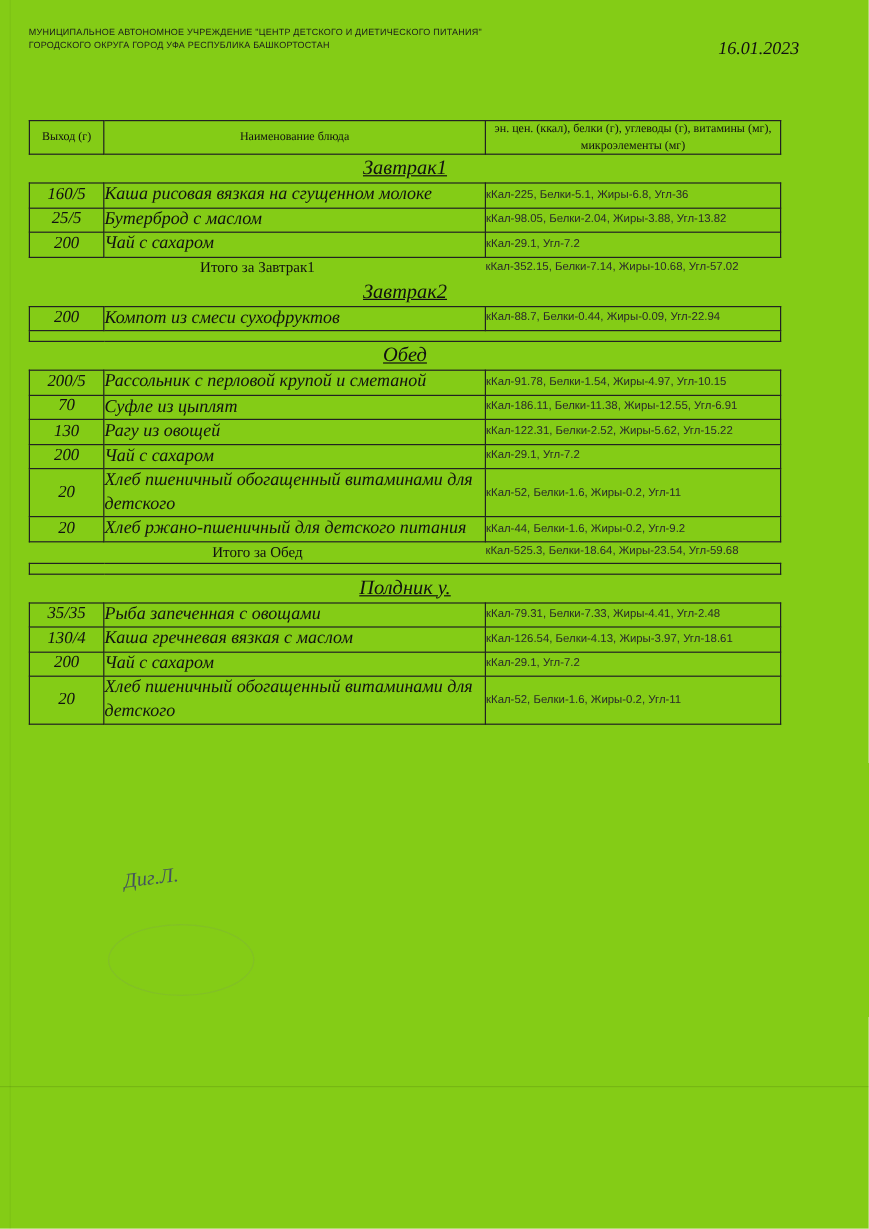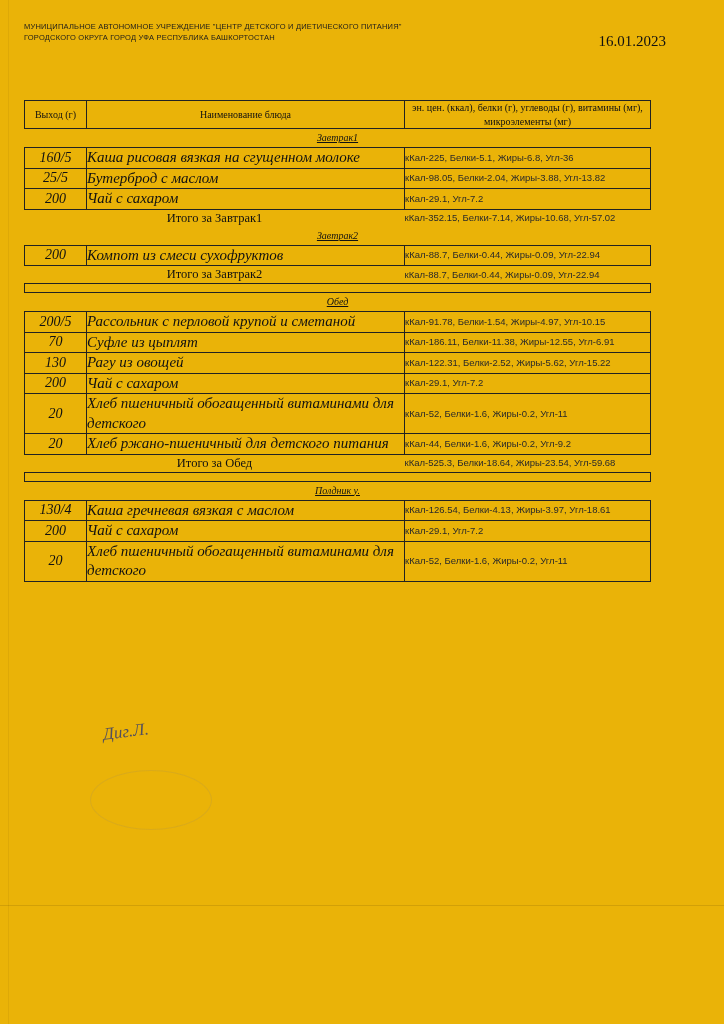--- a/index.html
+++ b/index.html
@@ -13,40 +13,41 @@
     position: relative;
     font-family: "Liberation Serif", serif;
     color: #111;
     overflow: hidden;
   }
   .page {
     position: absolute;
     left: 0; top: 0;
     width: 724px;
     height: 1024px;
-    background: #eab308;
+    background: #84cc16;
   }
   
   .hdr {
     position: absolute;
     left: 24px;
     top: 22px;
     width: 400px;
     font-family: "Liberation Sans", sans-serif;
     font-size: 7.5px;
     line-height: 1.45;
     letter-spacing: 0.2px;
     color: #1b1b1b;
     text-transform: uppercase;
   }
   .date {
     position: absolute;
     right: 58px;
     top: 33px;
     font-family: "Liberation Serif", serif;
+    font-style: italic;
     font-size: 15px;
     color: #111;
   }
   .title {
     position: absolute;
     left: 0; right: 0;
     top: 64px;
     text-align: center;
     font-family: "Liberation Serif", serif;
     font-style: italic;
@@ -103,21 +104,21 @@
   }
   
   tr.section td {
     border: none;
     height: 18px;
   }
   .section-label {
     text-align: center;
     font-family: "Liberation Serif", serif;
     font-style: italic;
-    font-size: 10px;
+    font-size: 17px;
     text-decoration: underline;
     padding: 1px 0 2px 0;
   }
   
   tr.total td {
     border: none;
     padding: 1px 0;
   }
   .total-label {
     text-align: center;
@@ -222,24 +223,20 @@
       <tr class="section">
         <td colspan="3">
             <div class="section-label">Завтрак2</div>
           </td>
       </tr>
       <tr>
         <td class="cell-out">200</td>
         <td class="cell-name">Компот из смеси сухофруктов</td>
         <td class="cell-val">кКал-88.7, Белки-0.44, Жиры-0.09, Угл-22.94</td>
       </tr>
-      <tr class="total">
-        <td colspan="2" class="total-label">Итого за Завтрак2</td>
-        <td class="total-val">кКал-88.7, Белки-0.44, Жиры-0.09, Угл-22.94</td>
-      </tr>
 
       <tr class="spacer">
           <td colspan="3"></td>
         </tr>
 
       <tr class="section">
         <td colspan="3">
             <div class="section-label">Обед</div>
           </td>
       </tr>
@@ -281,20 +278,25 @@
       <tr class="spacer">
           <td colspan="3"></td>
         </tr>
 
       <tr class="section">
         <td colspan="3">
             <div class="section-label">Полдник у.</div>
           </td>
       </tr>
       <tr>
+        <td class="cell-out">35/35</td>
+        <td class="cell-name">Рыба запеченная с овощами</td>
+        <td class="cell-val">кКал-79.31, Белки-7.33, Жиры-4.41, Угл-2.48</td>
+      </tr>
+      <tr>
         <td class="cell-out">130/4</td>
         <td class="cell-name">Каша гречневая вязкая с маслом</td>
         <td class="cell-val">кКал-126.54, Белки-4.13, Жиры-3.97, Угл-18.61</td>
       </tr>
       <tr>
         <td class="cell-out">200</td>
         <td class="cell-name">Чай с сахаром</td>
         <td class="cell-val">кКал-29.1, Угл-7.2</td>
       </tr>
       <tr>

